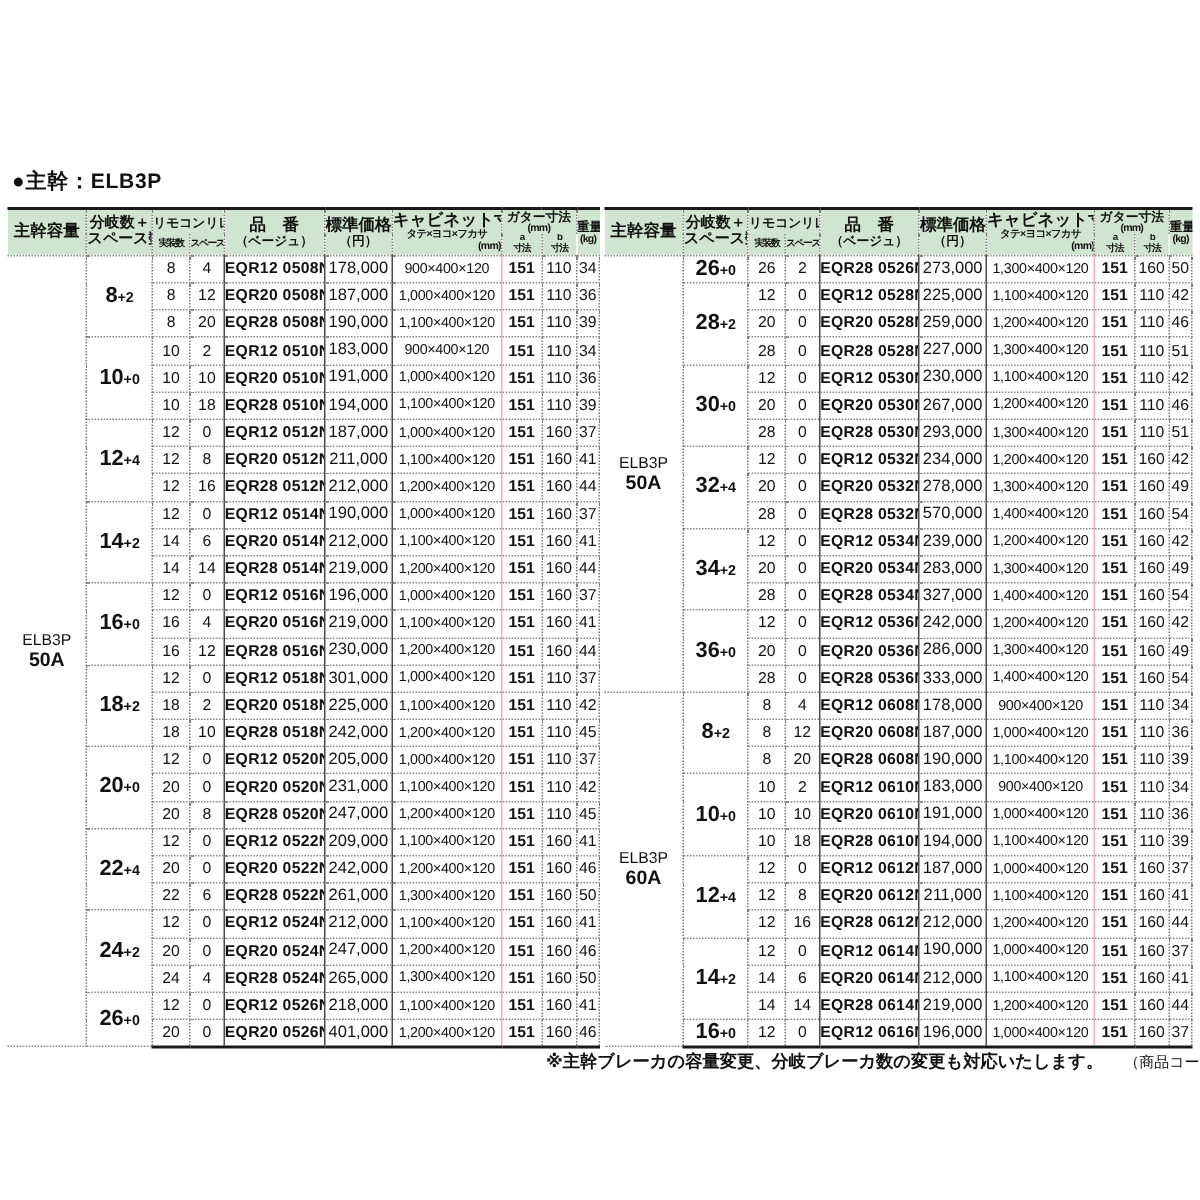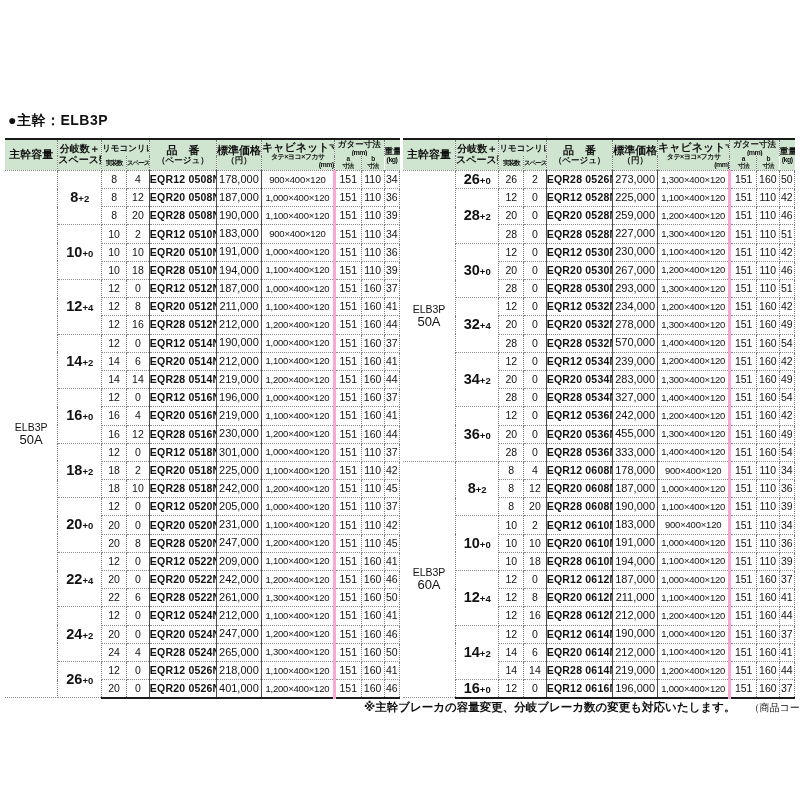--- a/index.html
+++ b/index.html
@@ -62,30 +62,30 @@
   td.last{border-right:none;}
 
   td.cap{
     border-right:1px solid #4b4b4b;
     border-bottom:none;
     font-size:11px;
     font-weight:700;
     line-height:1.5;
   }
   td.cap .cap-a{display:block;font-weight:400;font-size:10.5px;}
-  td.cap .cap-b{display:block;font-weight:400;font-size:13px;}
+  td.cap .cap-b{display:block;font-weight:700;font-size:13px;}
 
   td.grp{
     font-size:14.5px;font-weight:700;
     border-right:1px solid #4b4b4b;
     border-bottom:1px dotted #555;
   }
   td.grp .sub{font-size:9.5px;font-weight:700;vertical-align:baseline;}
 
-  td.sep-l{border-left:3px solid #f9a8d4;}
+  td.sep-l{border-left:1px solid #f9a8d4;font-weight:bold;}
   td.model{font-weight:700;font-size:10.5px;letter-spacing:.2px;border-left:1px solid #4b4b4b;}
   td.price{font-size:11px;border-left:1px solid #4b4b4b;}
   td.cab{font-size:9.5px;border-left:1px solid #4b4b4b;letter-spacing:-.2px;}
 
   .footnote{
     position:absolute;left:364px;top:700px;
     font-size:11.5px;font-weight:700;white-space:nowrap;
   }
   .footnote .code{font-size:10px;font-weight:400;margin-left:14px;}
 </style>
@@ -655,21 +655,21 @@
             <td class="price">242,000</td>
             <td class="cab">1,200×400×120</td>
             <td class="sep-l">151</td>
             <td>160</td>
             <td class="last">42</td>
           </tr>
           <tr style="height:18.2px">
             <td>20</td>
             <td>0</td>
             <td class="model">EQR20 0536N</td>
-            <td class="price">455,000</td>
+            <td class="price">286,000</td>
             <td class="cab">1,300×400×120</td>
             <td class="sep-l">151</td>
             <td>160</td>
             <td class="last">49</td>
           </tr>
           <tr style="height:18.2px">
             <td>28</td>
             <td>0</td>
             <td class="model">EQR28 0536N</td>
             <td class="price">333,000</td>

